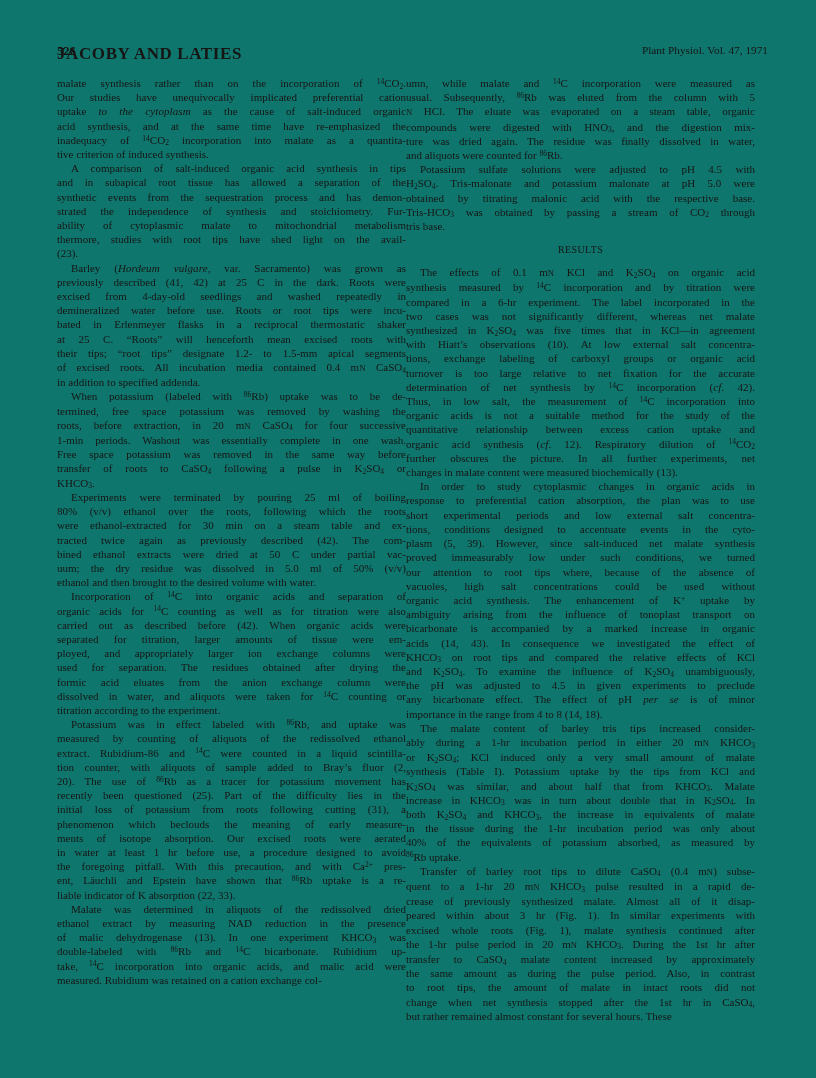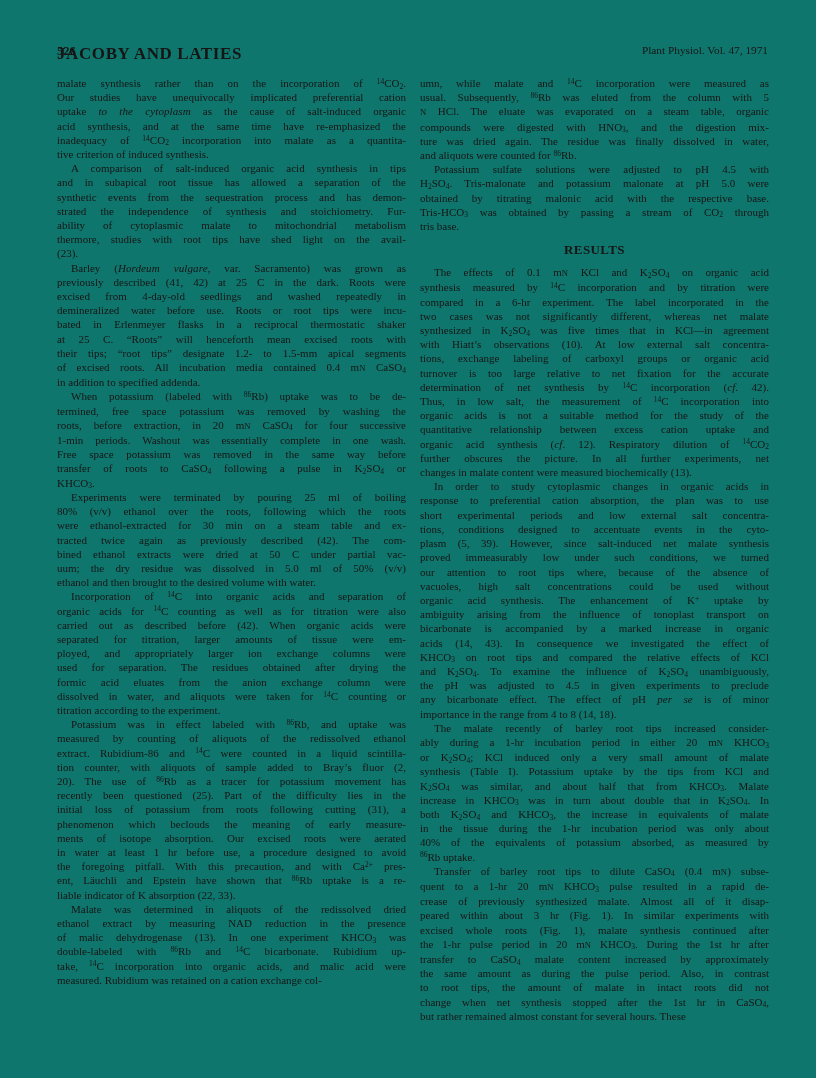--- a/index.html
+++ b/index.html
@@ -14,29 +14,29 @@
   .page-header {
     position:absolute; top:44px; left:57px; right:48px; height:16px;
     font-size:11.5px;
   }
   .page-num { position:absolute; left:0; top:0; font-weight:bold; font-size:12.5px; }
   .run-title { position:absolute; left:0; right:0; top:0; 
                font-weight:bold; letter-spacing:0.6px; font-size:17px; }
   .journal-ref { position:absolute; right:0; top:0; font-size:11.3px; font-weight:normal; }
   .columns {
     position:absolute; top:76px; left:57px; width:712px;
-    display:flex; gap:14px;
+    display:flex; 
   }
   .col { width:349px; font-size:11px; line-height:14.2px; }
   .para { margin:0; }
   .line { text-align:justify; text-align-last:justify; }
   .line.last { text-align-last:left; }
   .line.indent { text-indent:14px; }
   .heading {
-    text-align:center; font-weight:bold; font-size:13px;
+    text-align:center; font-weight:normal; font-size:10px;
     letter-spacing:0.4px; margin:10px 0 8px 0; line-height:14px;
   }
   sup { font-size:7.5px; line-height:0; position:relative; top:-3.2px; vertical-align:baseline; }
   sub { font-size:7.5px; line-height:0; position:relative; top:1.6px; vertical-align:baseline; }
   .sc { font-size:8.6px; letter-spacing:0.2px; }
   i { letter-spacing:0.1px; }
 </style>
 </head>
 <body>
 
@@ -176,21 +176,21 @@
           <div class="line">ambiguity arising from the influence of tonoplast transport on</div>
           <div class="line">bicarbonate is accompanied by a marked increase in organic</div>
           <div class="line">acids (14, 43). In consequence we investigated the effect of</div>
           <div class="line">KHCO<sub>3</sub> on root tips and compared the relative effects of KCl</div>
           <div class="line">and K<sub>2</sub>SO<sub>4</sub>. To examine the influence of K<sub>2</sub>SO<sub>4</sub> unambiguously,</div>
           <div class="line">the pH was adjusted to 4.5 in given experiments to preclude</div>
           <div class="line">any bicarbonate effect. The effect of pH <i>per se</i> is of minor</div>
           <div class="line last">importance in the range from 4 to 8 (14, 18).</div>
         </div>
         <div class="para">
-          <div class="line indent">The malate recently of barley root tips increased consider-</div>
+          <div class="line indent">The malate content of barley tris tips increased consider-</div>
           <div class="line">ably during a 1-hr incubation period in either 20 m<span class="sc">N</span> KHCO<sub>3</sub></div>
           <div class="line">or K<sub>2</sub>SO<sub>4</sub>; KCl induced only a very small amount of malate</div>
           <div class="line">synthesis (Table I). Potassium uptake by the tips from KCl and</div>
           <div class="line">K<sub>2</sub>SO<sub>4</sub> was similar, and about half that from KHCO<sub>3</sub>. Malate</div>
           <div class="line">increase in KHCO<sub>3</sub> was in turn about double that in K<sub>2</sub>SO<sub>4</sub>. In</div>
           <div class="line">both K<sub>2</sub>SO<sub>4</sub> and KHCO<sub>3</sub>, the increase in equivalents of malate</div>
           <div class="line">in the tissue during the 1-hr incubation period was only about</div>
           <div class="line">40% of the equivalents of potassium absorbed, as measured by</div>
           <div class="line last"><sup>86</sup>Rb uptake.</div>
         </div>

